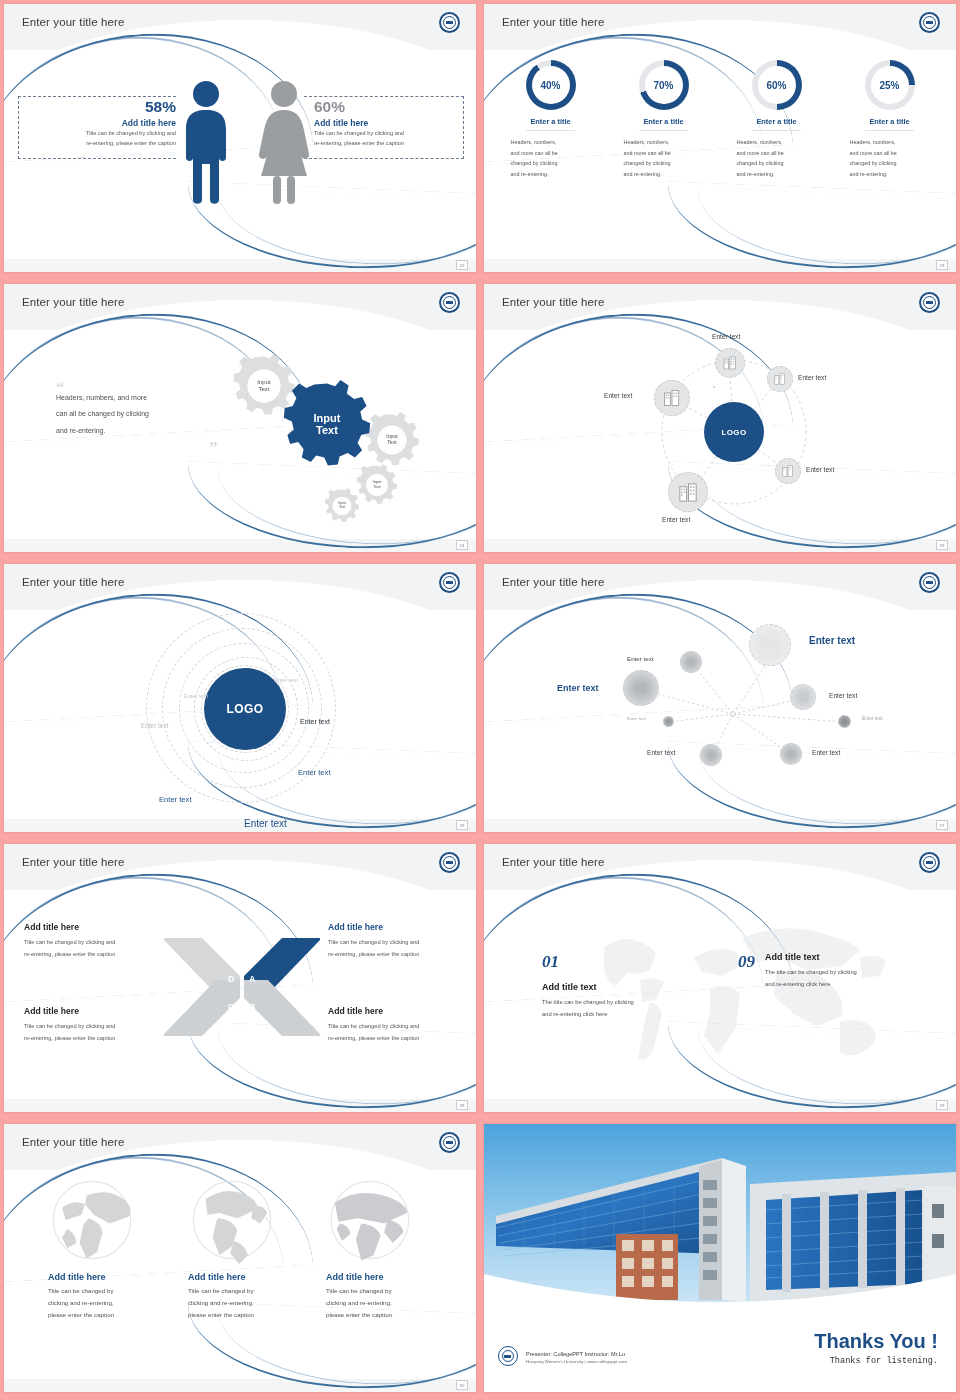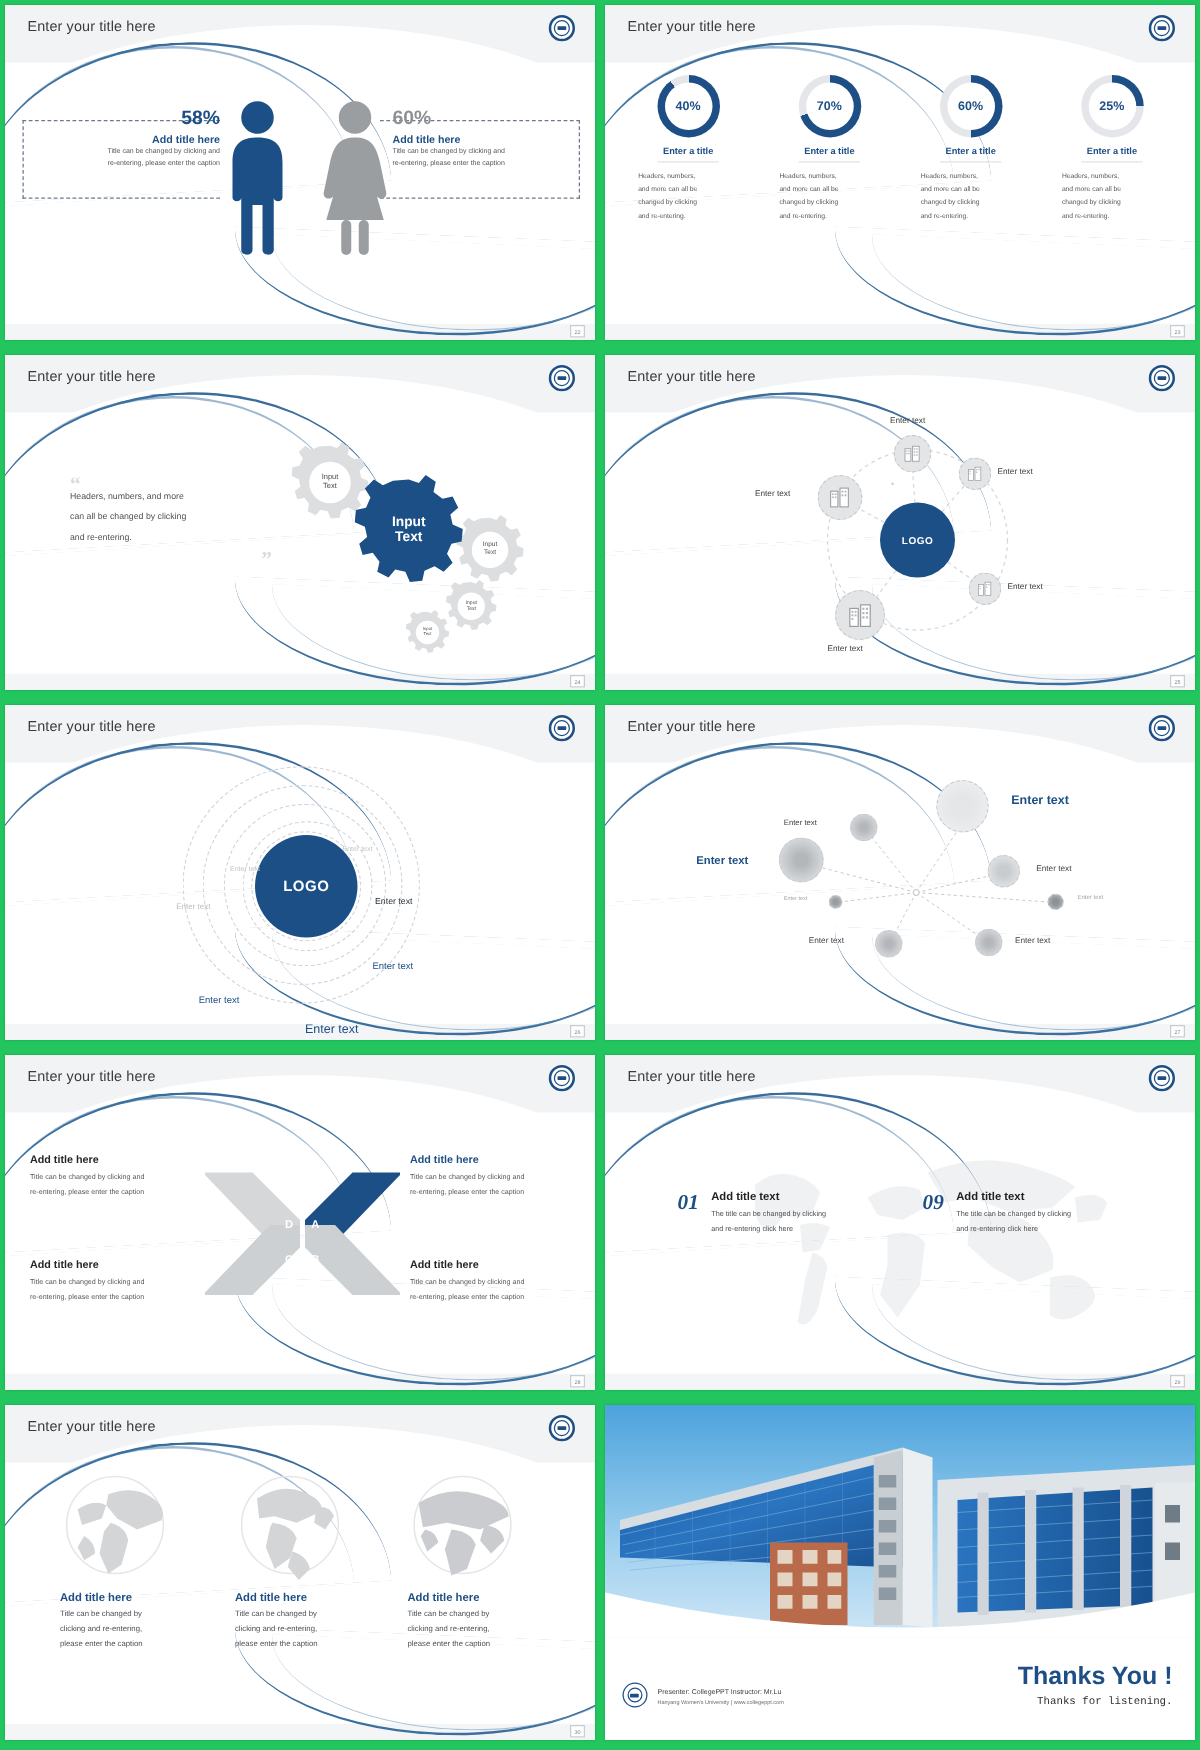--- a/index.html
+++ b/index.html
@@ -2,21 +2,21 @@
 <html><head>
 <meta charset="utf-8">
 <title>PPT Template Slide Grid</title>
 <style>
   *{box-sizing:border-box;margin:0;padding:0;}
   html,body{width:960px;height:1400px;background:#ffffff;}
   body{font-family:"Liberation Sans","DejaVu Sans",sans-serif;-webkit-font-smoothing:antialiased;}
 
   .grid{width:960px;height:1400px;display:grid;grid-template-columns:480px 480px;grid-template-rows:repeat(5,280px);}
 
-  .slide{position:relative;width:480px;height:280px;overflow:hidden;background:#22c55e;}
+  .slide{position:relative;width:480px;height:280px;overflow:hidden;background:#fca5a5;}
   .card{position:absolute;left:4px;top:4px;width:472px;height:268px;background:#ffffff;overflow:hidden;
         box-shadow:0 0 2px rgba(0,0,0,.18);}
 
   
   .hdr{position:absolute;left:0;top:0;width:472px;height:46px;background:#f2f3f4;}
   .hdr-curve{position:absolute;left:-30px;top:16px;width:540px;height:110px;background:#ffffff;border-radius:50% 50% 0 0 / 100% 100% 0 0;}
   .title{position:absolute;left:18px;top:12px;font-size:11.5px;color:#3b3b3b;letter-spacing:.1px;z-index:6;font-weight:400;}
 
   .seal{position:absolute;right:16px;top:8px;width:21px;height:21px;border-radius:50%;
         border:2px solid #1d4f86;background:#ffffff;z-index:7;display:flex;align-items:center;justify-content:center;}
@@ -35,21 +35,21 @@
           border-radius:0 0 50% 50% / 0 0 100% 100%;transform:rotate(2.6deg);opacity:.55;z-index:4;}
   .footbar{position:absolute;left:0;bottom:0;width:472px;height:13px;background:#f4f5f6;z-index:3;}
   .pgno{position:absolute;right:8px;bottom:2px;width:12px;height:10px;border:.6px solid #c9cdd2;background:#fff;
         font-size:4.4px;color:#7d848c;display:flex;align-items:center;justify-content:center;z-index:8;}
 
   .body{position:absolute;left:0;top:46px;width:472px;height:209px;z-index:5;}
   .cap{font-size:5.6px;color:#55585c;line-height:1.85;}
 
   
   .s1-wrap{position:absolute;left:0;top:14px;width:472px;height:170px;}
-  .s1-col{position:absolute;top:22px;width:150px;}
+  .s1-col{position:absolute;top:34px;width:150px;}
   .s1-col.l{left:22px;text-align:right;}
   .s1-col.r{left:310px;text-align:left;}
   .s1-pct{font-size:15.5px;font-weight:bold;line-height:1.15;}
   .s1-pct.blue{color:#1d4f86;}
   .s1-pct.gray{color:#8d9094;}
   .s1-t{font-size:8.5px;color:#1d4f86;font-weight:bold;margin-top:2px;}
   .s1-dash{position:absolute;top:32px;height:63px;border:1px dashed #6a7a8c;}
   .s1-dash.l{left:14px;width:158px;border-right:none;}
   .s1-dash.r{left:300px;width:160px;border-left:none;}
   .s1-fig{position:absolute;top:16px;}
@@ -634,21 +634,21 @@
             <path d="M106 92 q10 2 12 12 l-8 34 q-8 16 -16 10 l6-34 z"></path>
             <path d="M150 48 q22-14 42-6 l4 14 -18 10 -20-4 z"></path>
             <path d="M166 78 q20-6 30 6 l-4 34 -18 26 -14-18 6-24 z"></path>
             <path d="M198 28 q40-16 76-6 t42 18 l-18 16 -34 4 -30-12 -22 4 z"></path>
             <path d="M232 62 q34-6 52 10 t14 34 l-26 10 -22-12 -20-18 z"></path>
             <path d="M296 112 q22-6 32 6 t-6 22 -26 2 z"></path>
             <path d="M316 48 q18-6 26 4 l-6 14 -18 2 z"></path>
           </g>
         </svg>
 
-        <div style="position:absolute;left:58px;top:62px;display:flex;align-items:flex-start;gap:10px;">
+        <div style="position:absolute;left:58px;top:62px;display:flex;align-items:flex-start;gap:10px;flex-direction:column;">
           <div class="num">01</div>
           <div>
             <div class="s8-t">Add title text</div>
             <div class="s8-c">
               <div>The title can be changed by clicking</div>
                 <div>and re-entering click here</div>
             </div>
           </div>
         </div>
 

